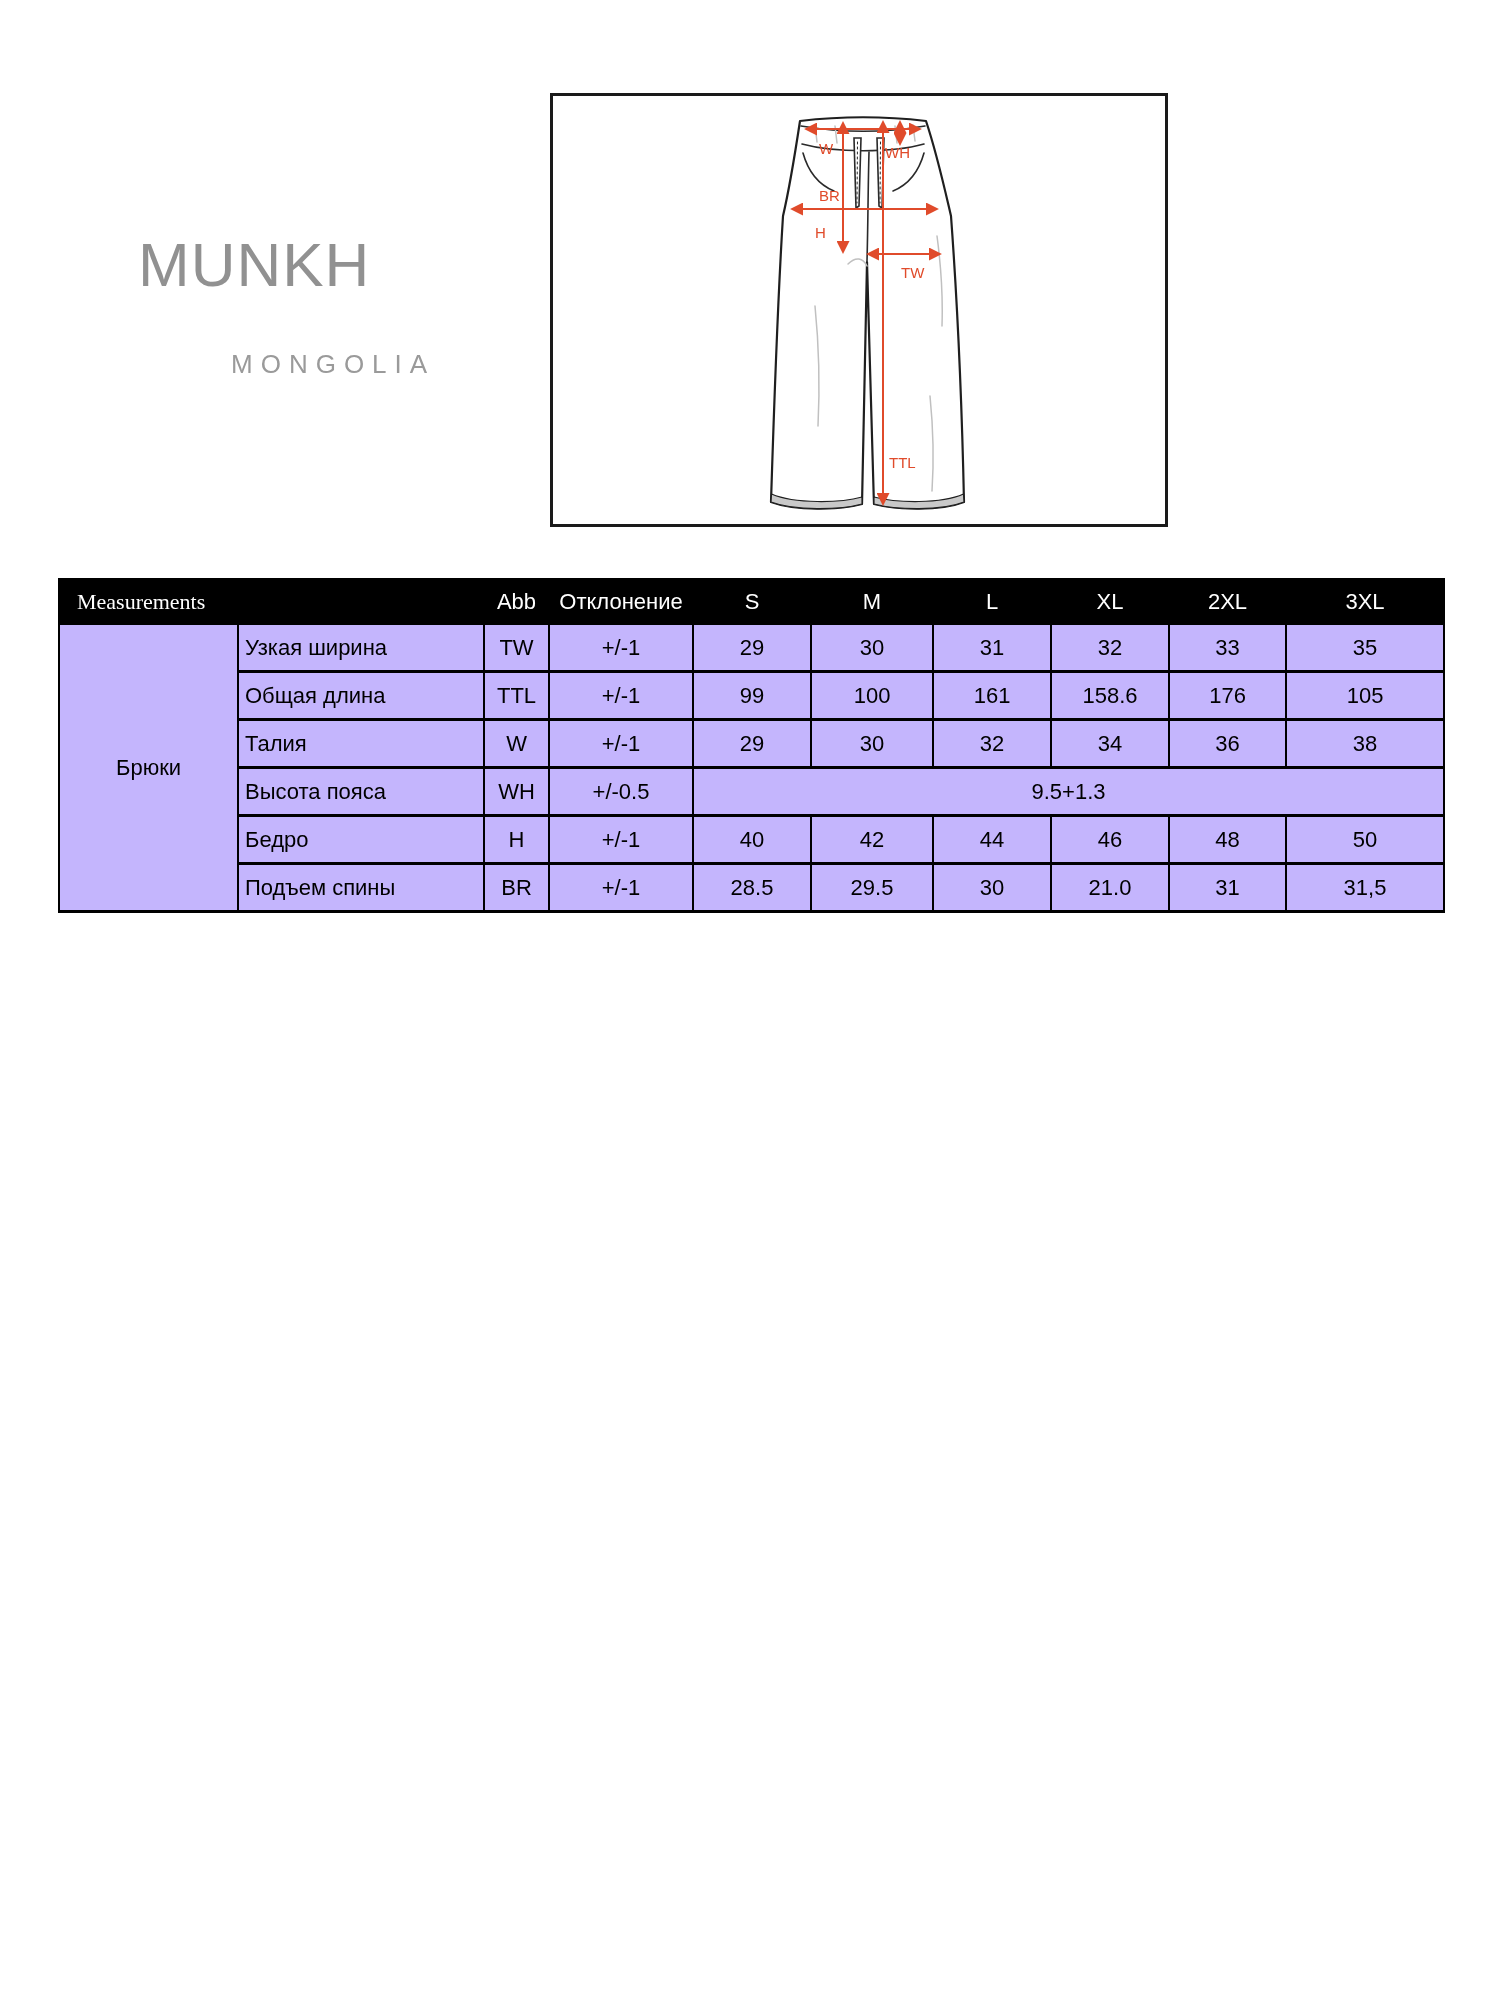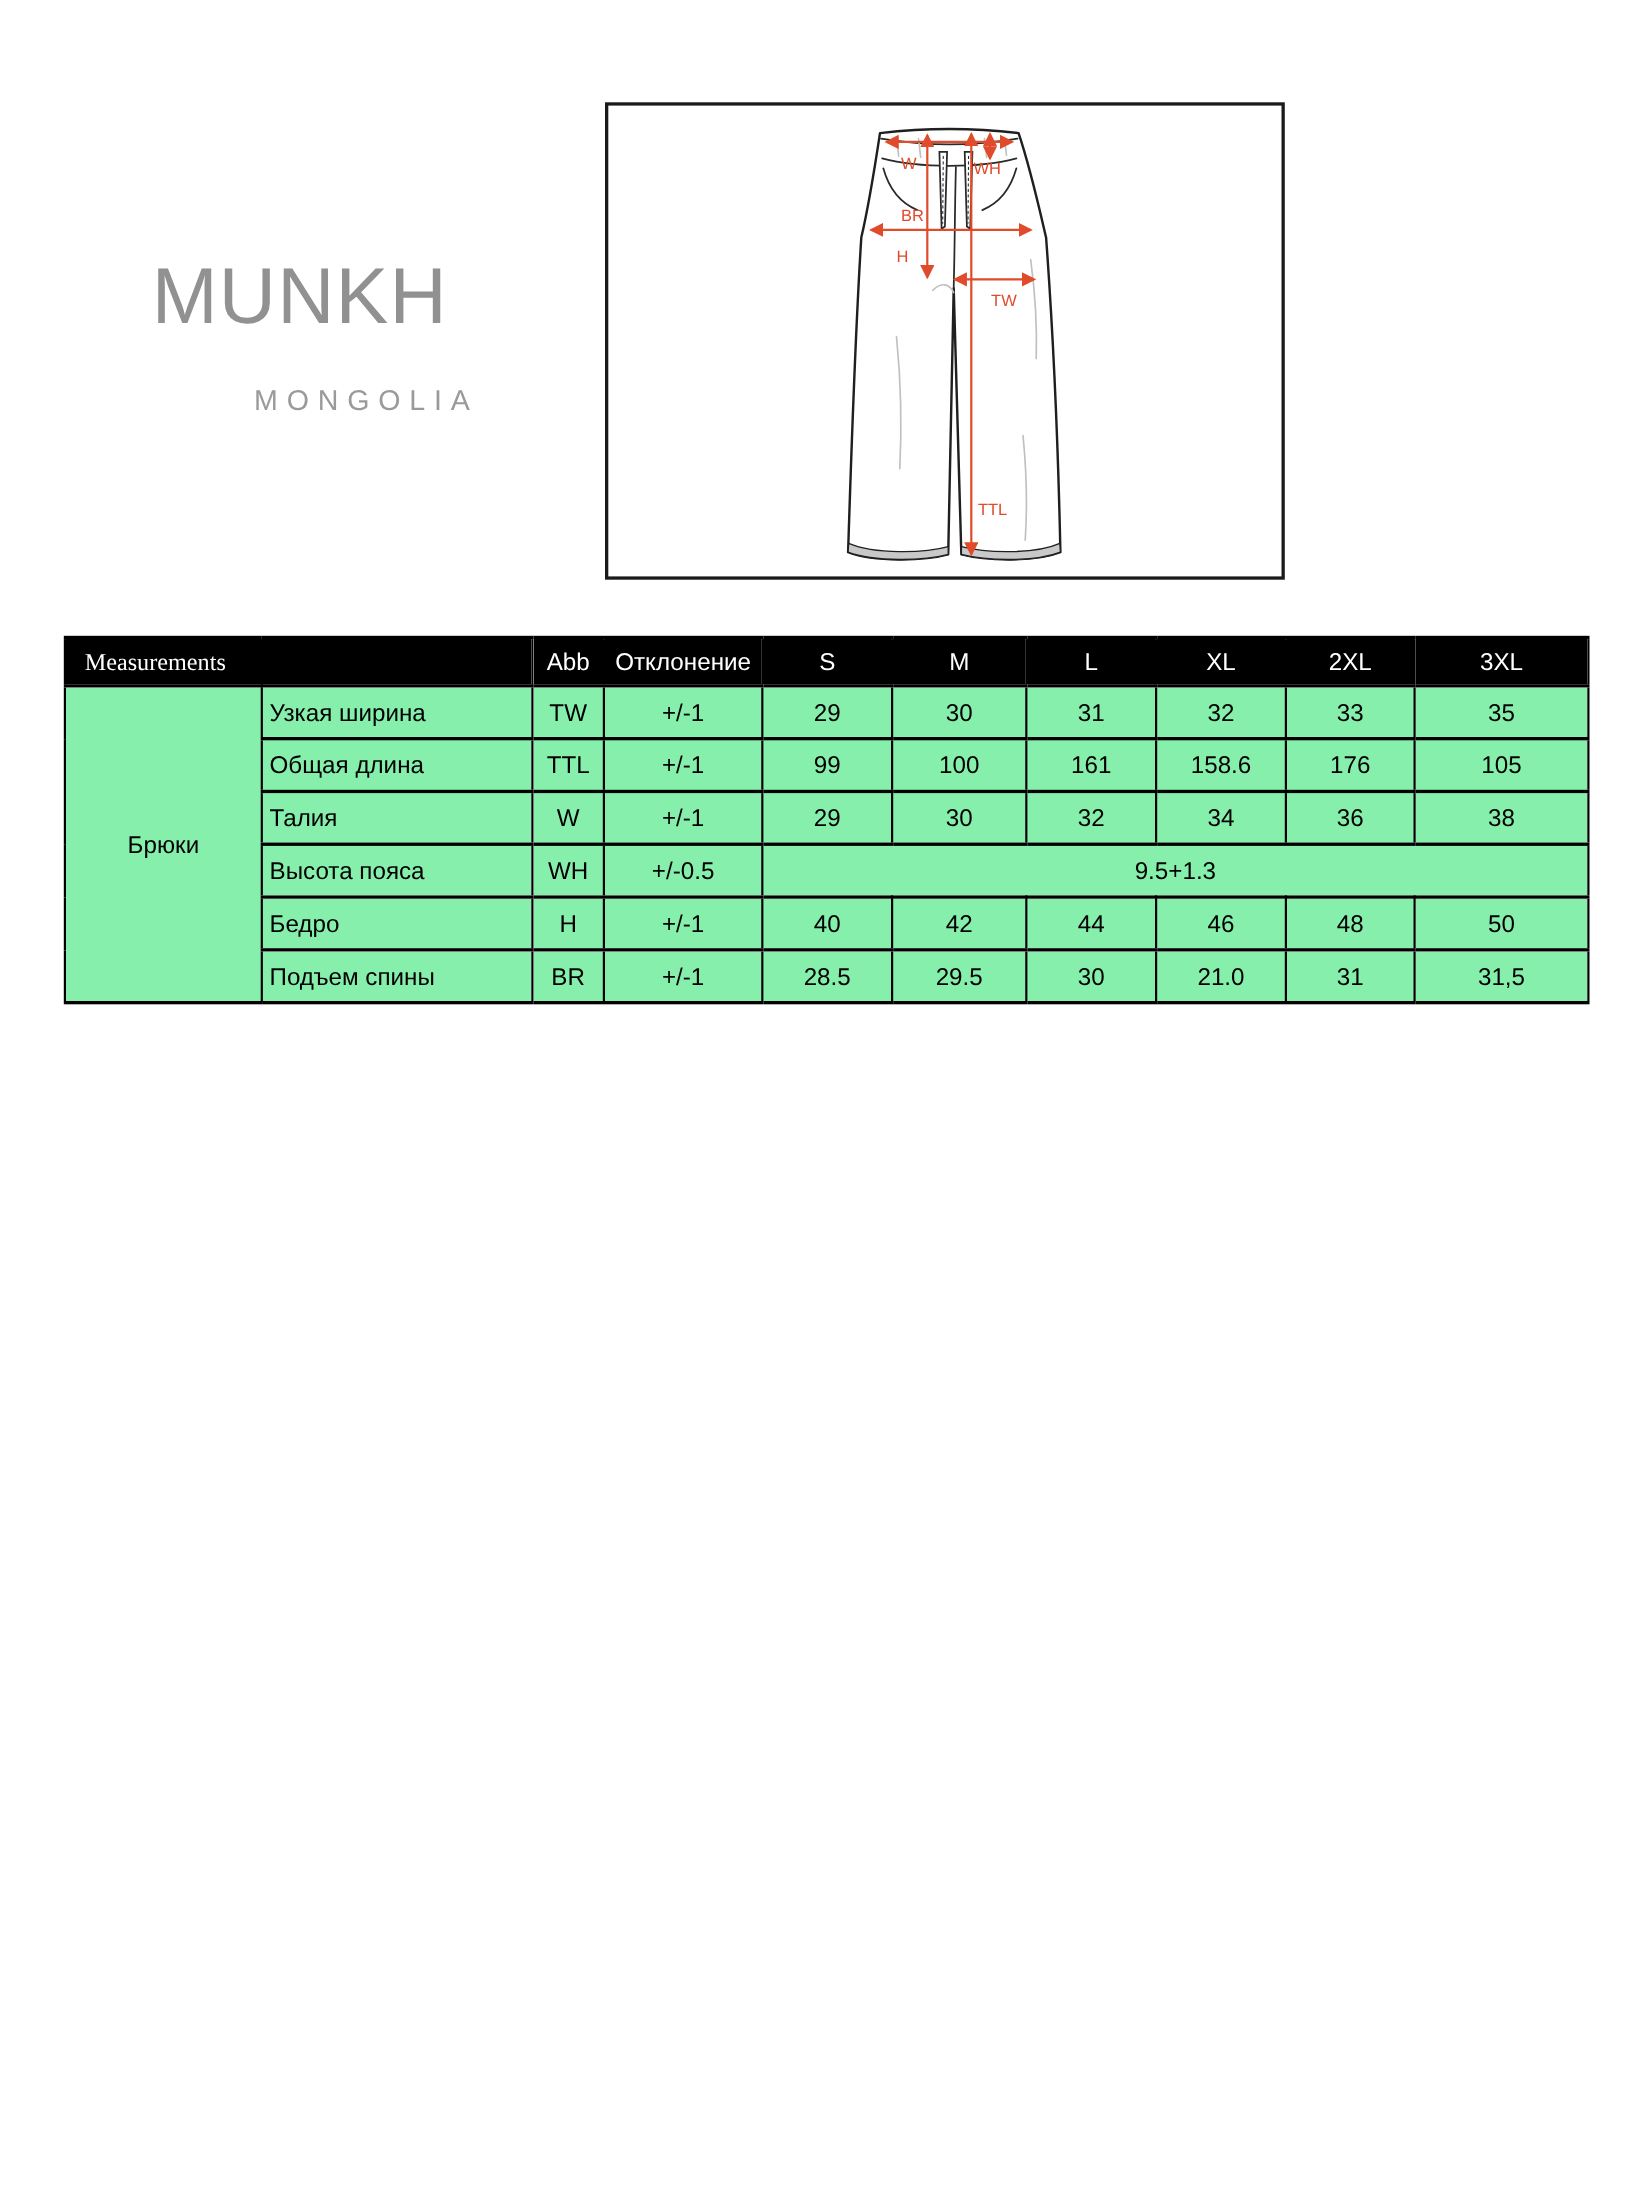--- a/index.html
+++ b/index.html
@@ -15,21 +15,21 @@
     height: 2000px;
     background: #ffffff;
     overflow: hidden;
   }
 
   
   .brand-name {
     position: absolute;
     left: 138px;
     top: 234px;
-    font-size: 72px;
+    font-size: 62px;
     line-height: 1;
     letter-spacing: 1px;
     color: #919191;
     font-weight: 400;
     white-space: nowrap;
   }
   .brand-subtitle {
     position: absolute;
     left: 231px;
     top: 351px;
@@ -67,21 +67,21 @@
   .size-table th, .size-table td {
     border: 2px solid #000;
     border-top-width: 3px;
     border-bottom-width: 3px;
     font-size: 22px;
     font-weight: 400;
     text-align: center;
     vertical-align: middle;
     padding: 0;
     overflow: hidden;
-    background: #86efac;
+    background: #c4b5fd;
   }
   .size-table thead th {
     background: #000;
     color: #fff;
     height: 41px;
     border-color: #000;
   }
   .size-table thead th.meas-header {
     text-align: left;
     padding-left: 17px;

